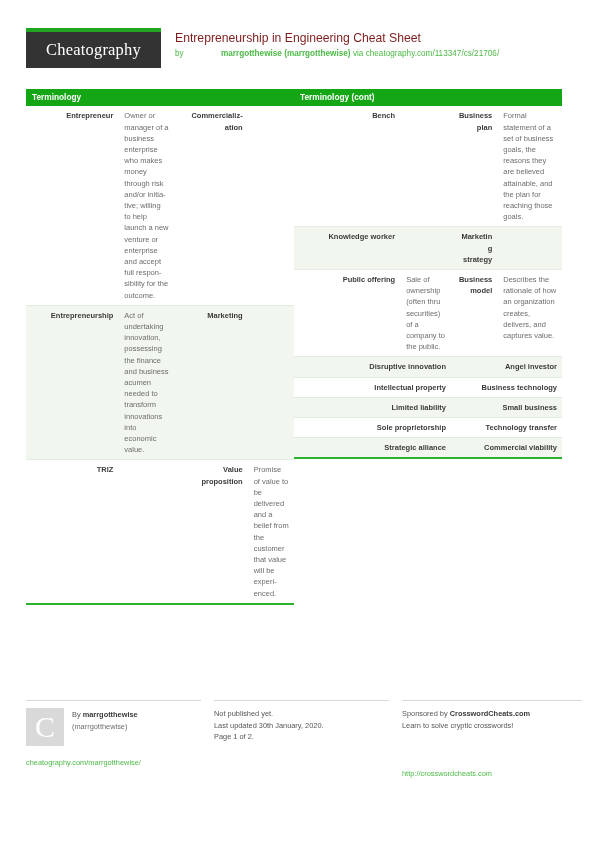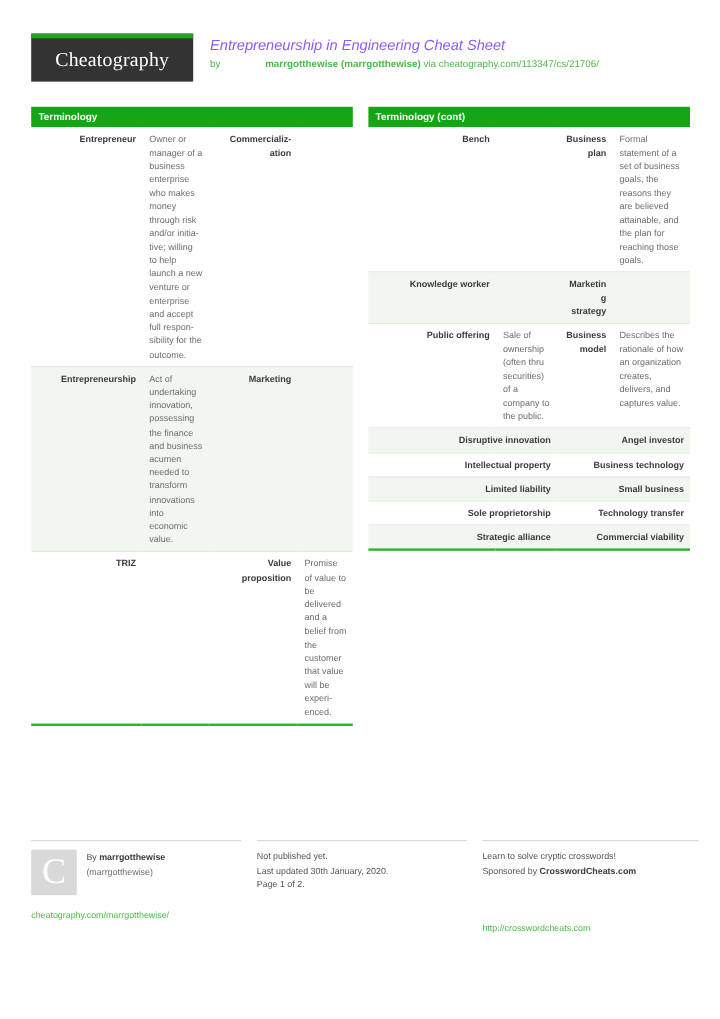--- a/index.html
+++ b/index.html
@@ -45,41 +45,39 @@
     font-family: "Liberation Serif", serif;
     color: #ffffff;
     font-size: 16.5px;
     letter-spacing: .2px;
   }
   .header-text {
     margin-left: 14px;
     padding-top: 3px;
   }
   .sheet-title {
-    color: #8b5cf6;
+    color: #7f1d1d;
     font-size: 12.2px;
     line-height: 15px;
     font-weight: normal;
     margin: 0;
-    font-style: italic;
   }
   .sheet-byline {
     font-size: 8.2px;
     line-height: 12px;
     color: #4cbb46;
     margin-top: 2px;
   }
   .byline-author { font-weight: bold; color: #4cbb46; margin-left: 35px; }
   .byline-plain { color: #4cbb46; }
   .byline-link { color: #4cbb46; text-decoration: none; }
 
   
   .columns {
     display: flex;
-    gap: 13px;
     margin-top: 13px;
   }
   .col { width: 268px; flex: 0 0 268px; }
 
   .block { margin-bottom: 10px; }
   .block-title {
     background: #15a615;
     color: #ffffff;
     font-size: 8.3px;
     font-weight: bold;
@@ -270,19 +268,19 @@
       <a class="site-link" href="#">cheatography.com/marrgotthewise/</a>
     </div>
 
     <div class="fcol">
       <div>Not published yet.</div>
       <div>Last updated 30th January, 2020.</div>
       <div>Page 1 of 2.</div>
     </div>
 
     <div class="fcol wide">
+      <div><span>Sponsored by </span><span class="sponsor-name">CrosswordCheats.com</span></div>
       <div>Learn to solve cryptic crosswords!</div>
-      <div><span>Sponsored by </span><span class="sponsor-name">CrosswordCheats.com</span></div>
       <a class="sponsor-link" href="#">http://crosswordcheats.com</a>
     </div>
   </div>
 
 </div>
 
 </body></html>

